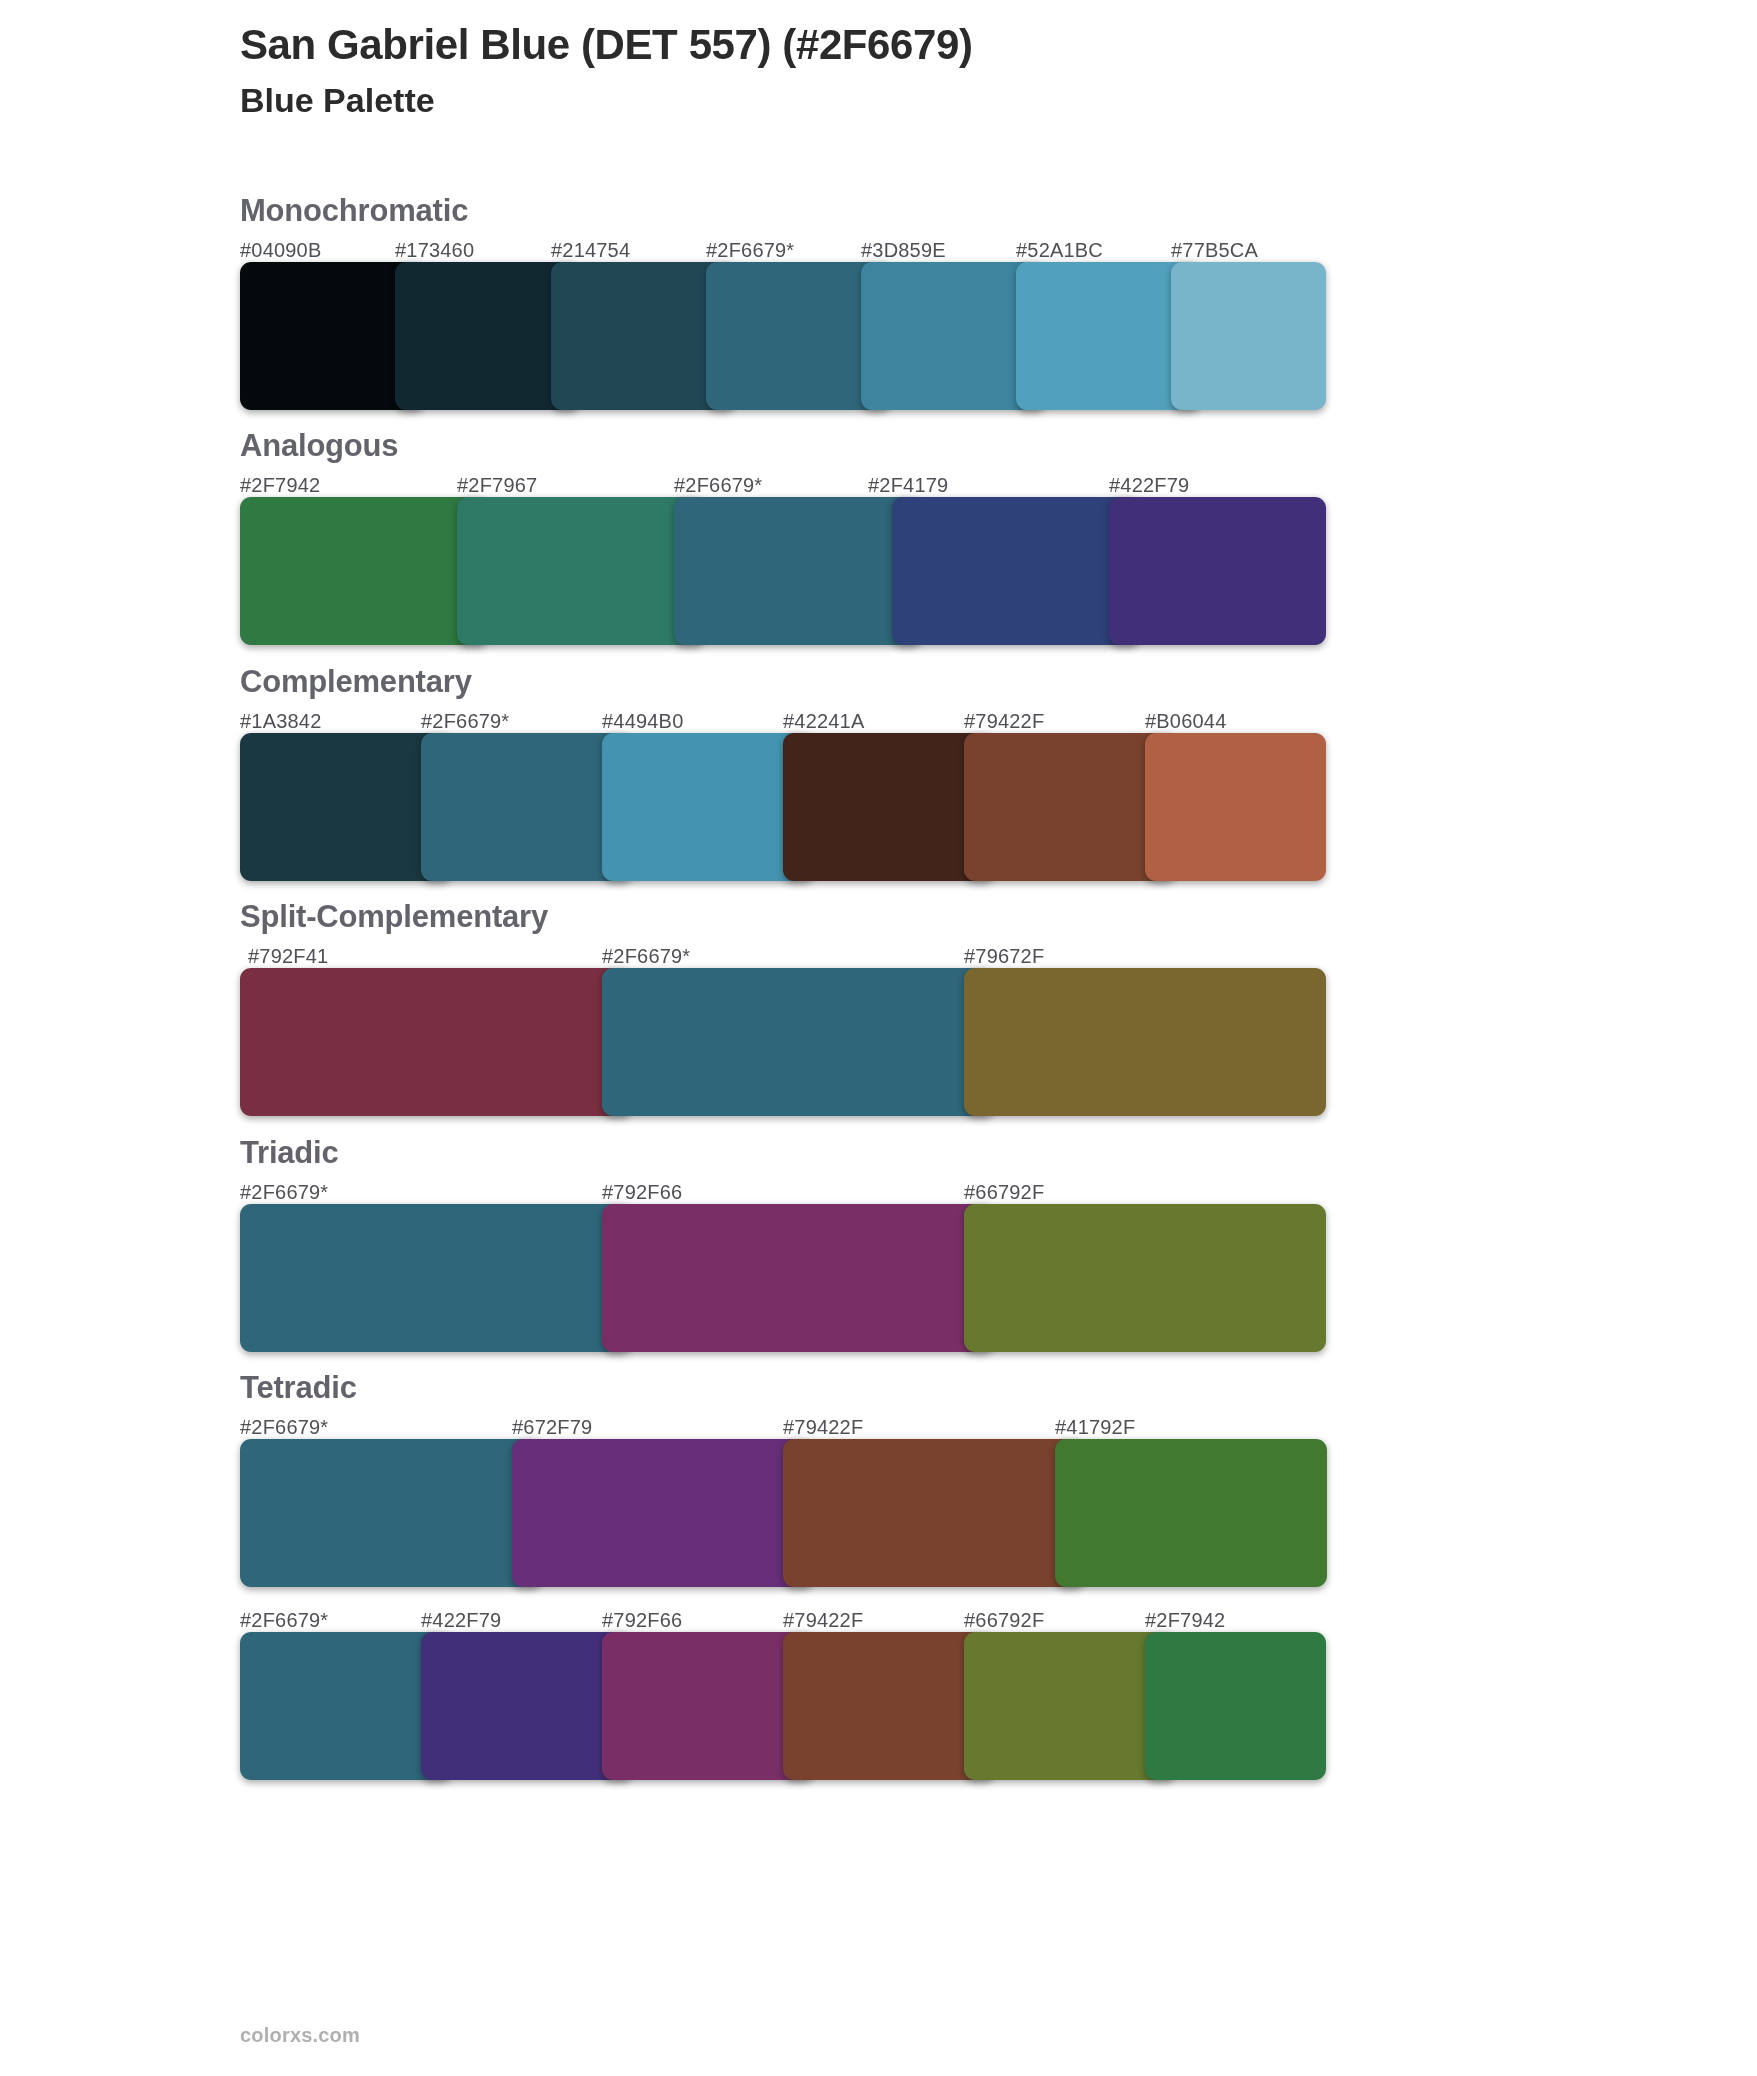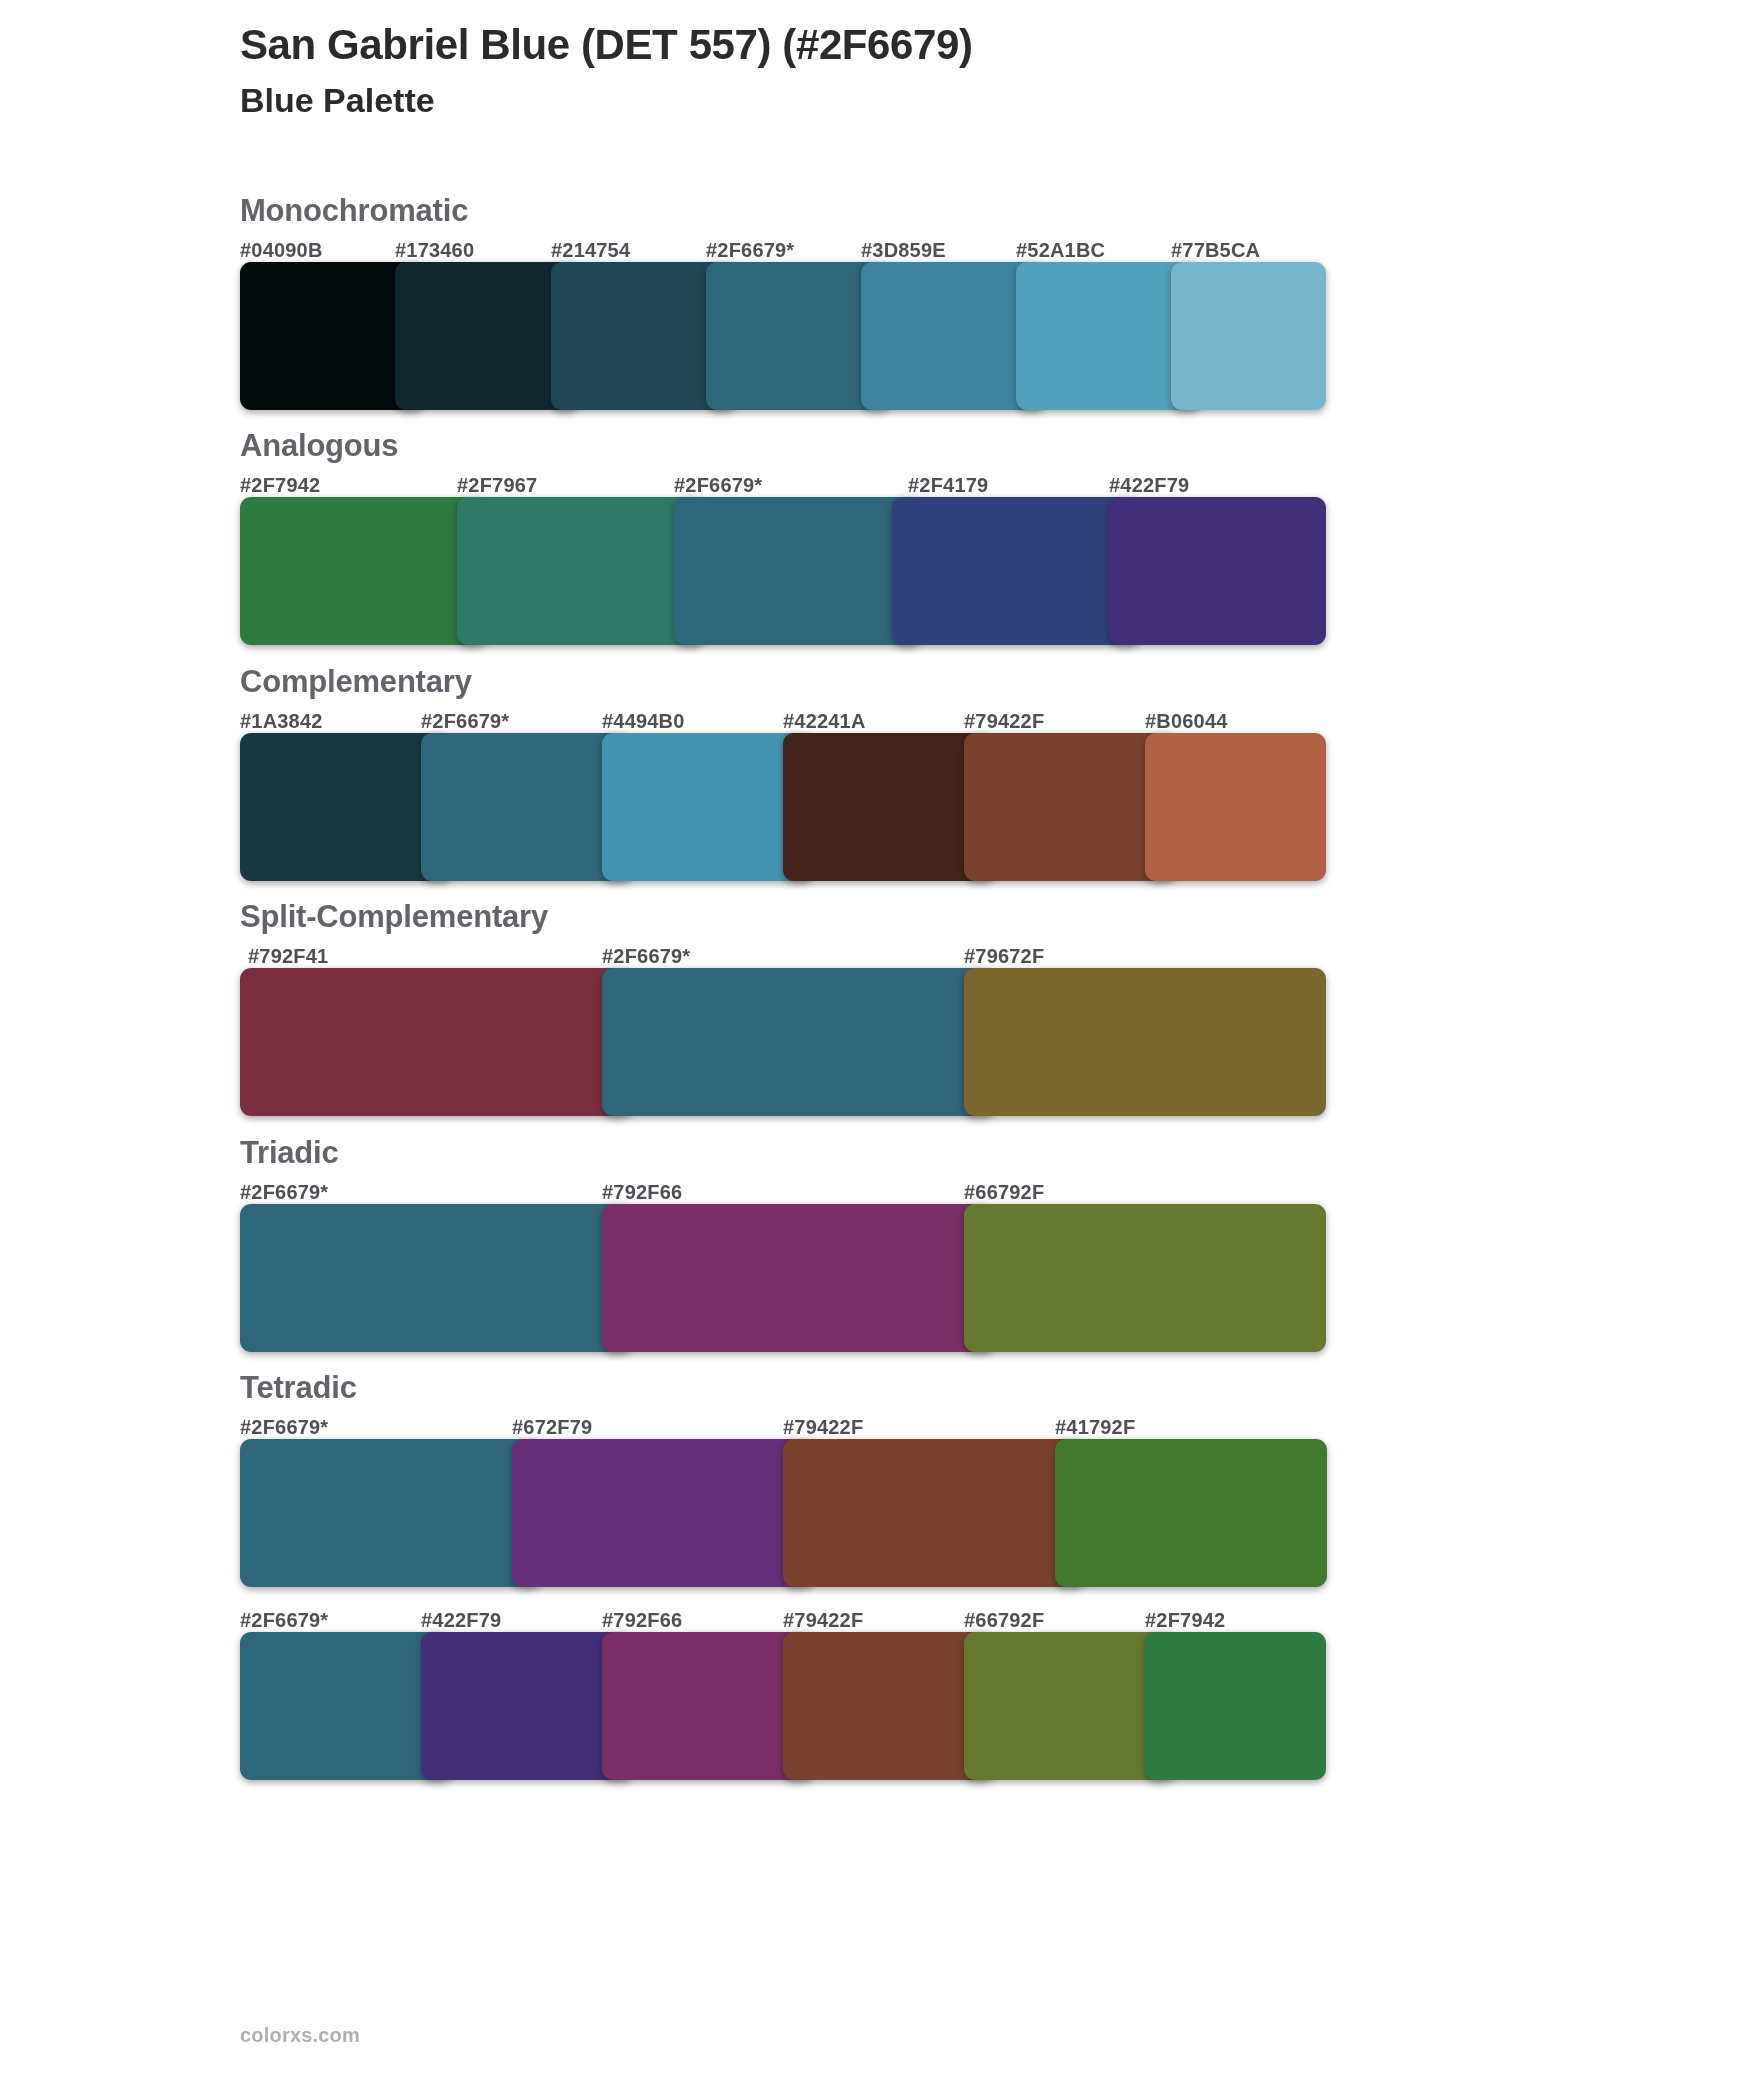--- a/index.html
+++ b/index.html
@@ -58,21 +58,21 @@
     letter-spacing: -0.2px;
   }
   .labels-row {
     position: relative;
     height: 27px;
   }
   .swatch-label {
     position: absolute;
     bottom: 0;
     font-size: 20px;
-    font-weight: bold;
+    font-weight: normal;
     color: #4f5055;
     white-space: nowrap;
     letter-spacing: 0.2px;
   }
   .swatch-row {
     position: relative;
     width: 1086px;
     overflow: visible;
   }
   .swatch {
@@ -126,21 +126,21 @@
           <div class="swatch" title="#52A1BC" style="left: 776px; width: 185px; height: 148px; background: rgb(82, 161, 188); z-index: 6;"></div>
           <div class="swatch" title="#77B5CA" style="left: 931px; width: 155px; height: 148px; background: rgb(119, 181, 202); z-index: 7;"></div>
         </div>
       </div>
       <div class="section">
         <div class="section-title">Analogous</div>
         <div class="labels-row">
           <div class="swatch-label" style="left: 0px;">#2F7942</div>
           <div class="swatch-label" style="left: 217px;">#2F7967</div>
           <div class="swatch-label" style="left: 434px;">#2F6679*</div>
-          <div class="swatch-label" style="left: 668px; text-align: center;">#2F4179</div>
+          <div class="swatch-label" style="left: 628px; text-align: center;">#2F4179</div>
           <div class="swatch-label" style="left: 869px;">#422F79</div>
         </div>
         <div class="swatch-row" style="height: 148px; margin-bottom: 18.4px;">
           <div class="swatch" title="#2F7942" style="left: 0px; width: 248px; height: 148px; background: rgb(47, 121, 66); z-index: 1;"></div>
           <div class="swatch" title="#2F7967" style="left: 217px; width: 248px; height: 148px; background: rgb(47, 121, 103); z-index: 2;"></div>
           <div class="swatch" title="#2F6679*" style="left: 434px; width: 248px; height: 148px; background: rgb(47, 102, 121); z-index: 3;"></div>
           <div class="swatch" title="#2F4179" style="left: 652px; width: 248px; height: 148px; background: rgb(47, 65, 121); z-index: 4;"></div>
           <div class="swatch" title="#422F79" style="left: 869px; width: 217px; height: 148px; background: rgb(66, 47, 121); z-index: 5;"></div>
         </div>
       </div>

